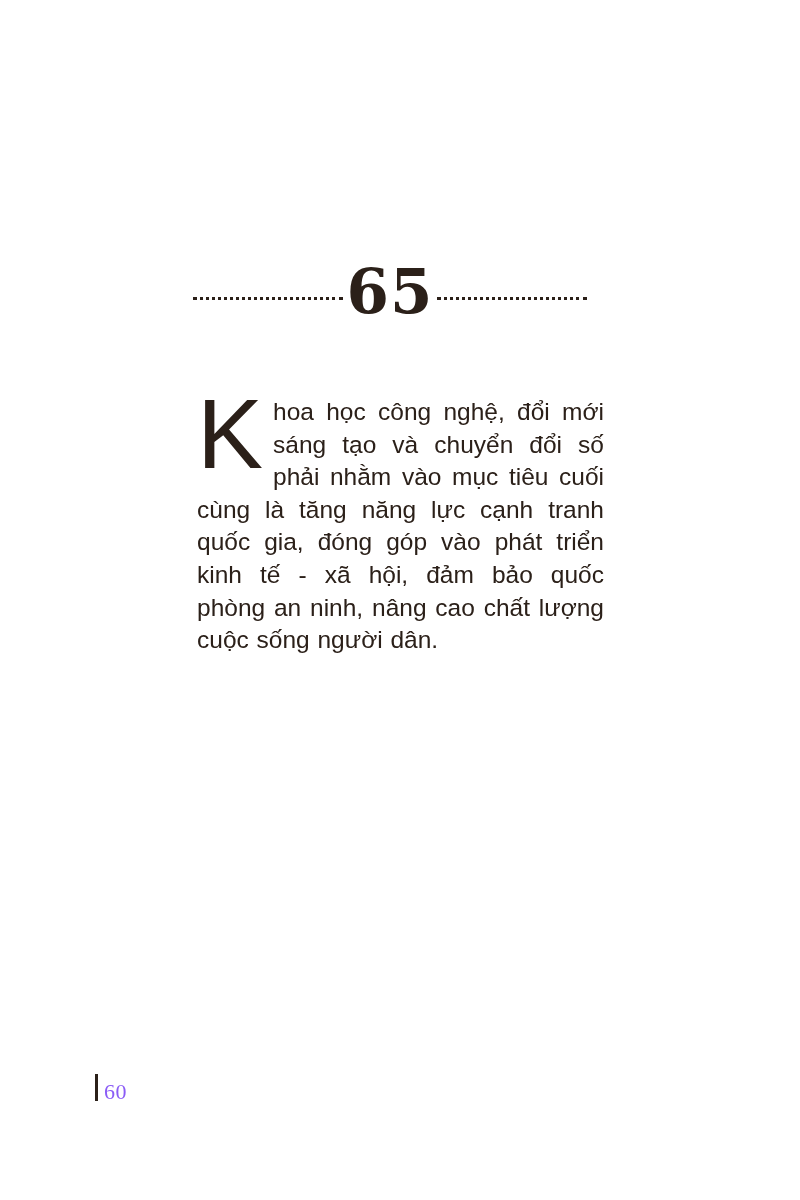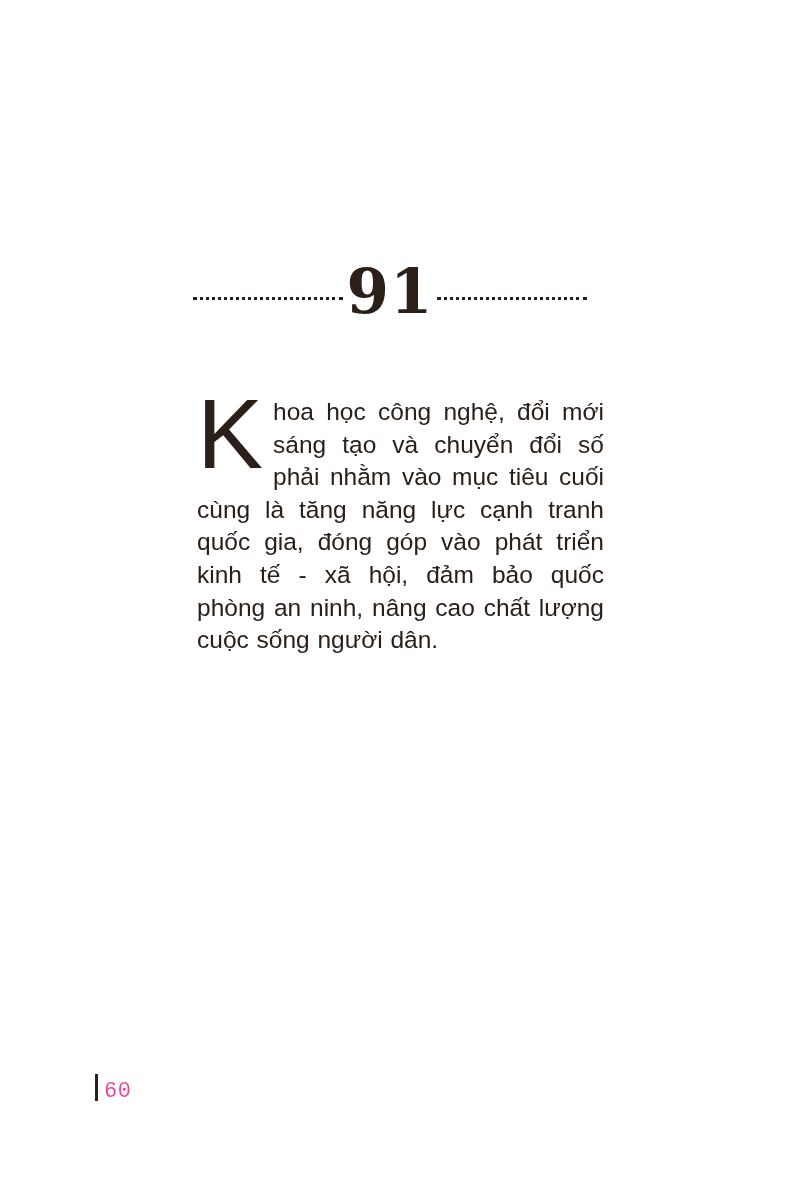--- a/index.html
+++ b/index.html
@@ -72,36 +72,36 @@
     display: flex;
     align-items: flex-start;
   }
   .footer-bar {
     width: 3px;
     height: 27px;
     background: #2b2019;
     margin-right: 6px;
   }
   .page-number {
-    font-family: Liberation Mono, monospace;
+    font-family: Liberation Serif, serif;
     font-size: 22px;
     line-height: 27px;
     padding-top: 4px;
-    color: #ec4899;
+    color: #8b5cf6;
     letter-spacing: 0.5px;
   }
 </style>
 </head>
 <body>
 
 <div class="page">
 
   <div class="chapter-header">
     <span class="dotted-rule"></span>
-    <span class="chapter-number">91</span>
+    <span class="chapter-number">65</span>
     <span class="dotted-rule"></span>
   </div>
 
   <div class="quote">
     <span class="dropcap">K</span><span>hoa học công nghệ, đổi mới sáng tạo và chuyển đổi số phải nhằm vào mục tiêu cuối cùng là tăng năng lực cạnh tranh quốc gia, đóng góp vào phát triển kinh tế - xã hội, đảm bảo quốc phòng an ninh, nâng cao chất lượng cuộc sống người dân.</span>
   </div>
 
   <div class="footer">
     <span class="footer-bar"></span>
     <span class="page-number">60</span>

